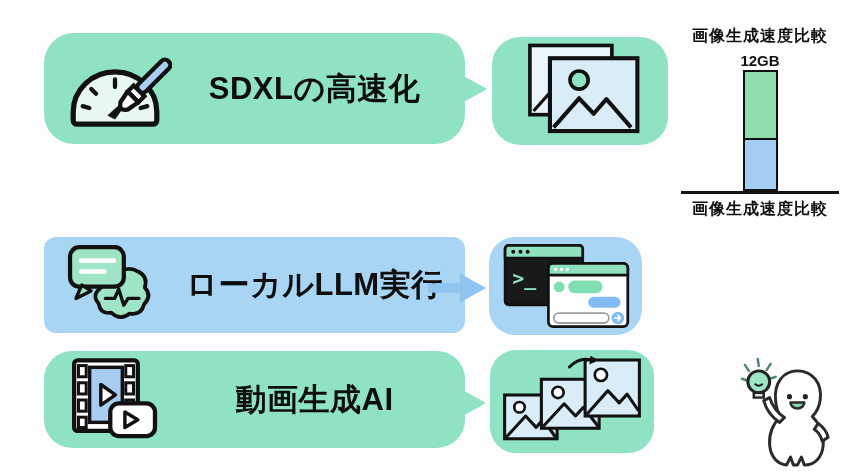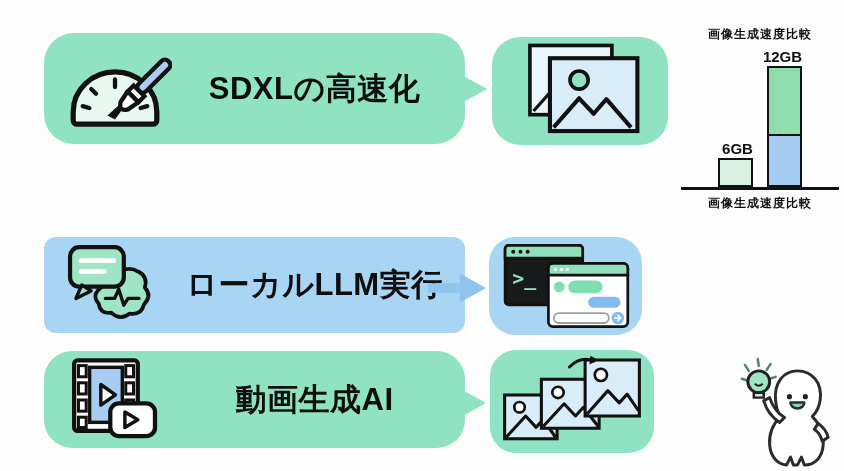--- a/index.html
+++ b/index.html
@@ -31,25 +31,25 @@
   .resbox--mint{background:var(--mint,#8FE3C3);}
   .resbox--blue{background:var(--blue,#A9D5F5);}
   .resbox--1{left:492px; top:37px;  width:176px; height:108px; border-radius:28px;}
   .resbox--2{left:489px; top:237px; width:153px; height:98px;  border-radius:26px;}
   .resbox--3{left:490px; top:350px; width:164px; height:103px; border-radius:26px;}
   
   .headline{position:absolute; left:0; right:0; top:176px; text-align:center;
             font-size:33px; font-weight:800; letter-spacing:.5px; white-space:nowrap;}
   
   .chart{position:absolute; left:676px; top:26px; width:168px;}
-  .chart-title{font-size:12px; font-weight:800; text-align:center;
+  .chart-title{font-size:16px; font-weight:800; text-align:center;
                letter-spacing:1px; white-space:nowrap;}
   .chart-bars{height:144px; display:flex; align-items:flex-end;
               justify-content:center; gap:10px;}
-  .bar-col{display:flex; flex-direction:column; align-items:flex-end;}
+  .bar-col{display:flex; flex-direction:column; align-items:center;}
   .bar-label{font-size:15px; font-weight:800; margin-bottom:1px; white-space:nowrap;}
   .bar{width:31px; border:2.5px solid #111; display:flex; flex-direction:column;}
   .seg + .seg{border-top:2.5px solid #111;}
   .chart-axis{height:3px; width:158px; margin:0 auto; background:#111;}
   .chart-title--bottom{margin-top:5px;}
   
   .mascot{position:absolute; left:735px; top:356px; width:106px; height:114px;}
 </style>
 </head>
 <body>
@@ -88,26 +88,20 @@
       <path d="M34 78 l16 -18 10 12" fill="none" stroke="#111" stroke-width="3.5"></path>
       <rect x="52" y="20" width="96" height="80" fill="#D9EDF8" stroke="#111" stroke-width="4.5"></rect>
       <circle cx="84" cy="44" r="10" fill="#8FE3C3" stroke="#111" stroke-width="4"></circle>
       <path d="M56 96 l28 -32 16 17 14 -16 27 31" fill="none" stroke="#111" stroke-width="4.5" stroke-linejoin="round"></path>
     </svg>
   </div>
 
   <div class="chart">
     <div class="chart-title">画像生成速度比較</div>
     <div class="chart-bars" id="chart-bars">
-        <div class="bar-col">
-          <div class="bar-label">6GB</div>
-          <div class="bar">
-            <div class="seg" style="height: 25px; background: rgb(216, 241, 225);"></div>
-          </div>
-        </div>
         <div class="bar-col">
           <div class="bar-label">12GB</div>
           <div class="bar">
             <div class="seg" style="height: 66px; background: rgb(143, 220, 173);"></div>
             <div class="seg" style="height: 49px; background: rgb(165, 204, 241);"></div>
           </div>
         </div>
       </div>
     <div class="chart-axis"></div>
     <div class="chart-title chart-title--bottom">画像生成速度比較</div>

